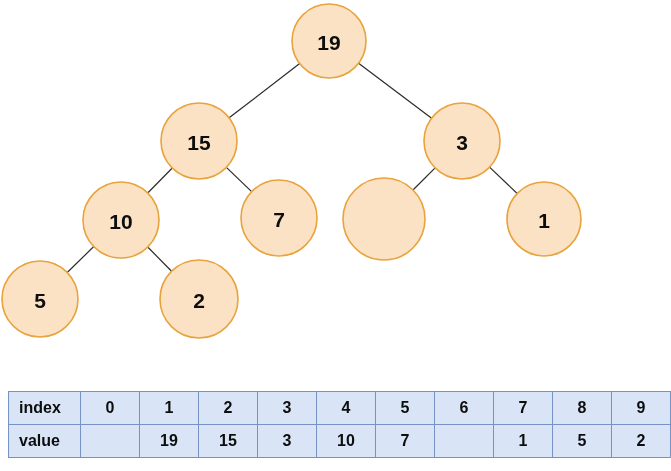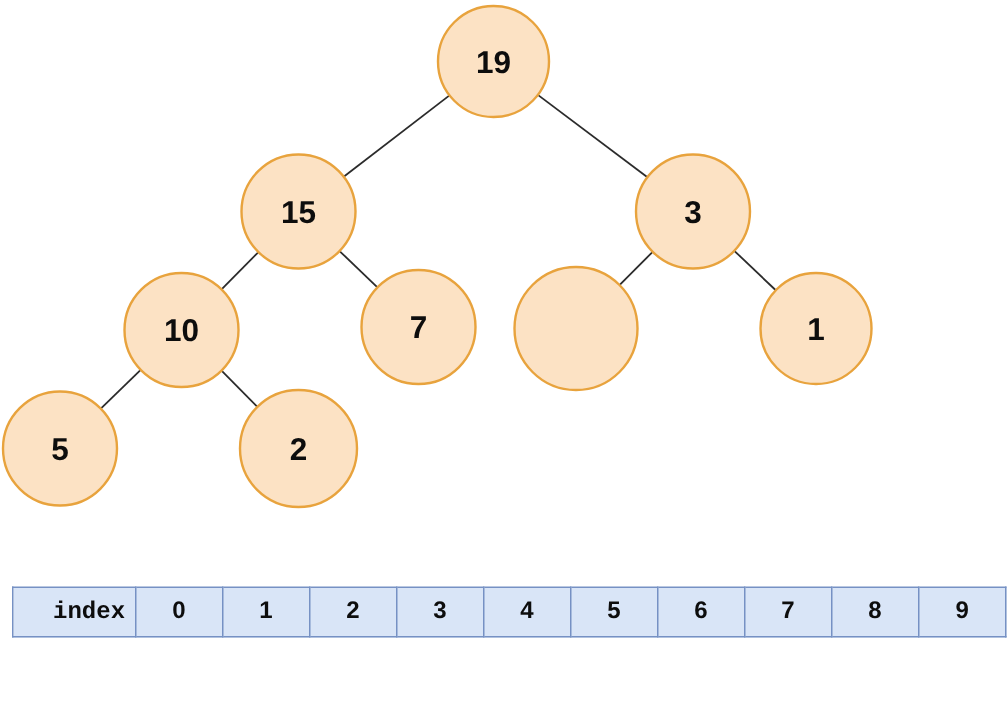--- a/index.html
+++ b/index.html
@@ -63,23 +63,22 @@
     vertical-align: middle;
     font-family: "Liberation Sans", sans-serif;
     font-size: 16px;
     font-weight: bold;
     color: #0d0d0d;
     padding: 0;
   }
 
   table#array-table td.row-label {
     width: 61px;
-    text-align: center;
-    padding-left: 20px;
-    font-family: Liberation Mono, monospace;
+    text-align: left;
+    padding-left: 10px;
   }
 
   table#array-table td.data-cell {
     width: 58px;
   }
 </style>
 </head>
 <body>
 
 <svg id="tree-canvas" viewBox="0 0 671 360" xmlns="http://www.w3.org/2000/svg">
@@ -141,15 +140,28 @@
           <td class="data-cell">1</td>
           <td class="data-cell">2</td>
           <td class="data-cell">3</td>
           <td class="data-cell">4</td>
           <td class="data-cell">5</td>
           <td class="data-cell">6</td>
           <td class="data-cell">7</td>
           <td class="data-cell">8</td>
           <td class="data-cell">9</td>
         </tr>
+        <tr>
+          <td class="row-label">value</td>
+          <td class="data-cell"></td>
+          <td class="data-cell">19</td>
+          <td class="data-cell">15</td>
+          <td class="data-cell">3</td>
+          <td class="data-cell">10</td>
+          <td class="data-cell">7</td>
+          <td class="data-cell"></td>
+          <td class="data-cell">1</td>
+          <td class="data-cell">5</td>
+          <td class="data-cell">2</td>
+        </tr>
       </tbody>
   </table>
 </div>
 
 </body></html>

